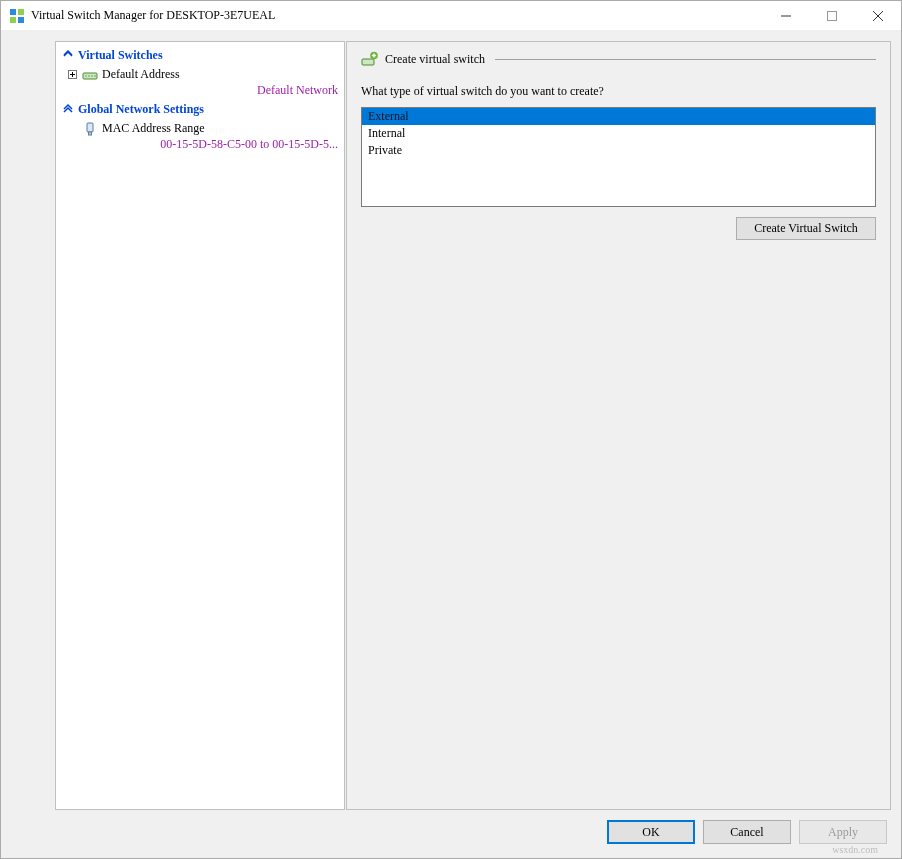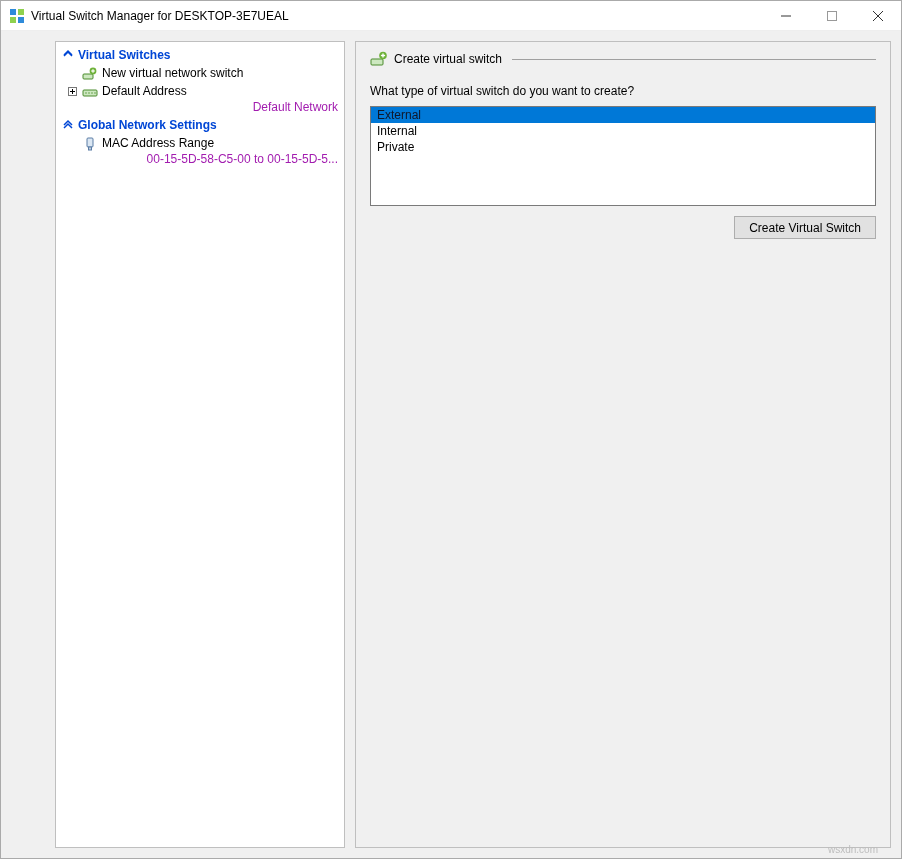--- a/index.html
+++ b/index.html
@@ -9,20 +9,21 @@
     font-size: 12px;
     background: #fff;
     color: #000;
   }
   .window {
     width: 902px; height: 859px;
     border: 1px solid #aaa;
     display: flex; flex-direction: column;
     background: #fff;
     position: relative;
+    font-family: Liberation Serif, serif;
   }
   
   .titlebar {
     height: 30px;
     display: flex; align-items: center;
     padding: 0 0 0 8px;
     background: #fff;
     border-bottom: 1px solid #eee;
     flex: 0 0 auto;
   }
@@ -40,21 +41,21 @@
   .client {
     flex: 1 1 auto;
     background: #f0f0f0;
     padding: 10px 10px 10px 10px;
     display: flex; flex-direction: column;
     overflow: hidden;
   }
   .main-area {
     flex: 1 1 auto;
     display: flex;
-    gap: 10px;
+    gap: 1px;
     min-height: 0;
     padding-left: 44px;
   }
   .left-panel {
     width: 290px;
     background: #fff;
     border: 1px solid #bfbfbf;
     overflow: hidden;
     padding-top: 4px;
   }
@@ -186,32 +187,20 @@
           <div class="tree-section">
             <span class="chev">
               <svg width="10" height="10" viewBox="0 0 10 10">
                   <path d="M1 3 L5 7 L9 3" fill="none" stroke="#0046d5" stroke-width="1.5" transform="rotate(180 5 5)"></path>
                   <path d="M1 7 L5 3 L9 7" fill="none" stroke="#0046d5" stroke-width="1.5" transform="translate(0 -1)"></path>
                 </svg>
             </span>
             <span>Virtual Switches</span>
           </div>
 
-          <div class="tree-item">
-            <span class="exp"></span>
-            <span class="tic">
-              <svg viewBox="0 0 16 16">
-                  <rect x="1" y="8" width="10" height="5" rx="1" fill="#cde8c0" stroke="#4a8b2c"></rect>
-                  <circle cx="11" cy="5" r="3.4" fill="#6fb23a"></circle>
-                  <line x1="11" y1="3.2" x2="11" y2="6.8" stroke="#fff" stroke-width="1.2"></line>
-                  <line x1="9.2" y1="5" x2="12.8" y2="5" stroke="#fff" stroke-width="1.2"></line>
-                </svg>
-            </span>
-            <span class="lbl">New virtual network switch</span>
-          </div>
 
           <div class="tree-item">
             <span class="exp">
               <svg width="9" height="9" viewBox="0 0 9 9">
                   <rect x="0.5" y="0.5" width="8" height="8" fill="#fff" stroke="#777"></rect>
                   <line x1="2" y1="4.5" x2="7" y2="4.5" stroke="#000"></line>
                   <line x1="4.5" y1="2" x2="4.5" y2="7" stroke="#000"></line>
                 </svg>
             </span>
             <span class="tic">
@@ -275,16 +264,21 @@
           </div>
 
         <div class="btn-row">
           <button class="pbtn">Create Virtual Switch</button>
         </div>
 
       </div>
 
     </div>
 
+    <div class="footer">
+      <button class="fbtn primary">OK</button>
+      <button class="fbtn">Cancel</button>
+      <button class="fbtn disabled">Apply</button>
+    </div>
   </div>
 
   <div class="watermark">wsxdn.com</div>
 </div>
 
 </body></html>

